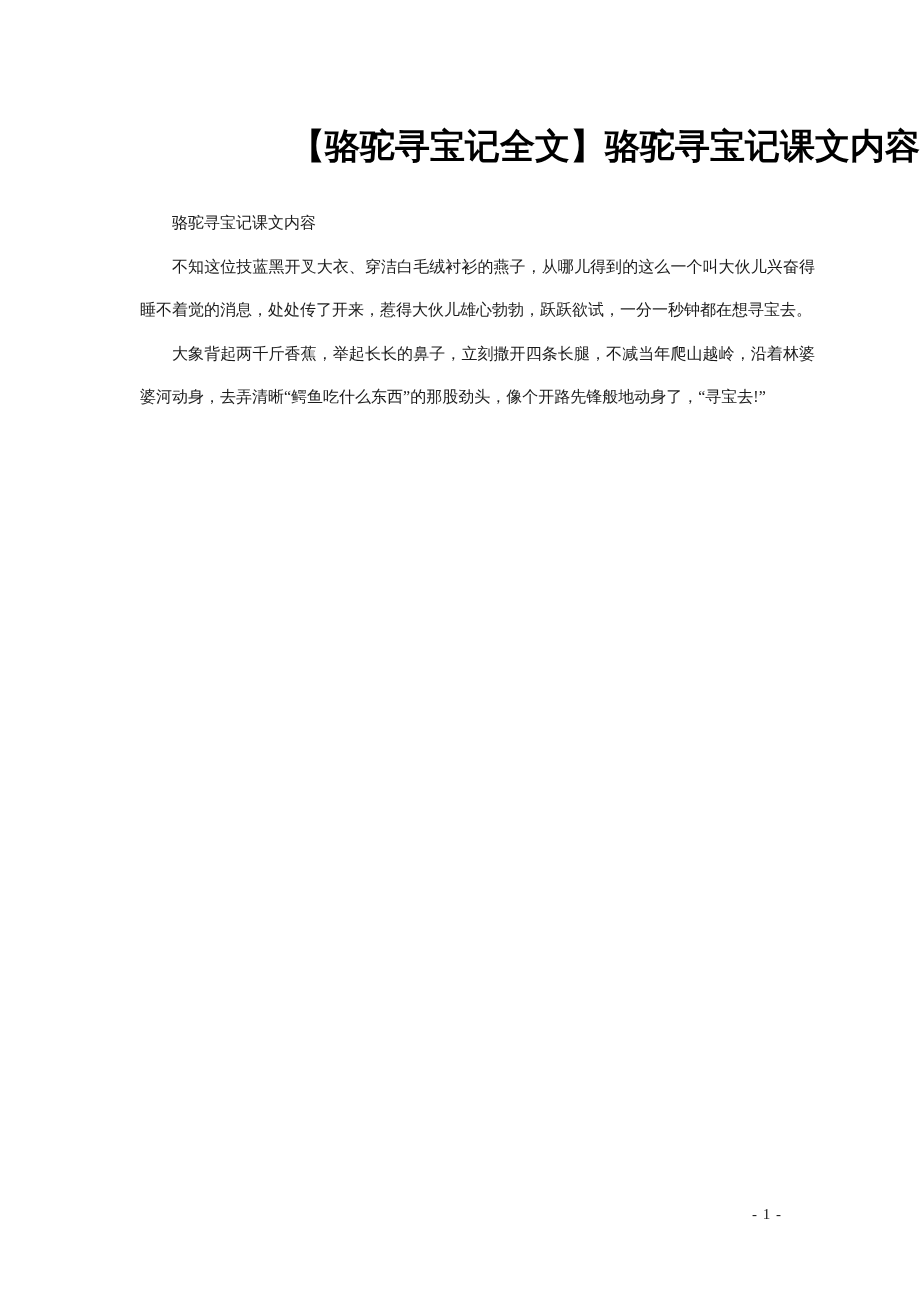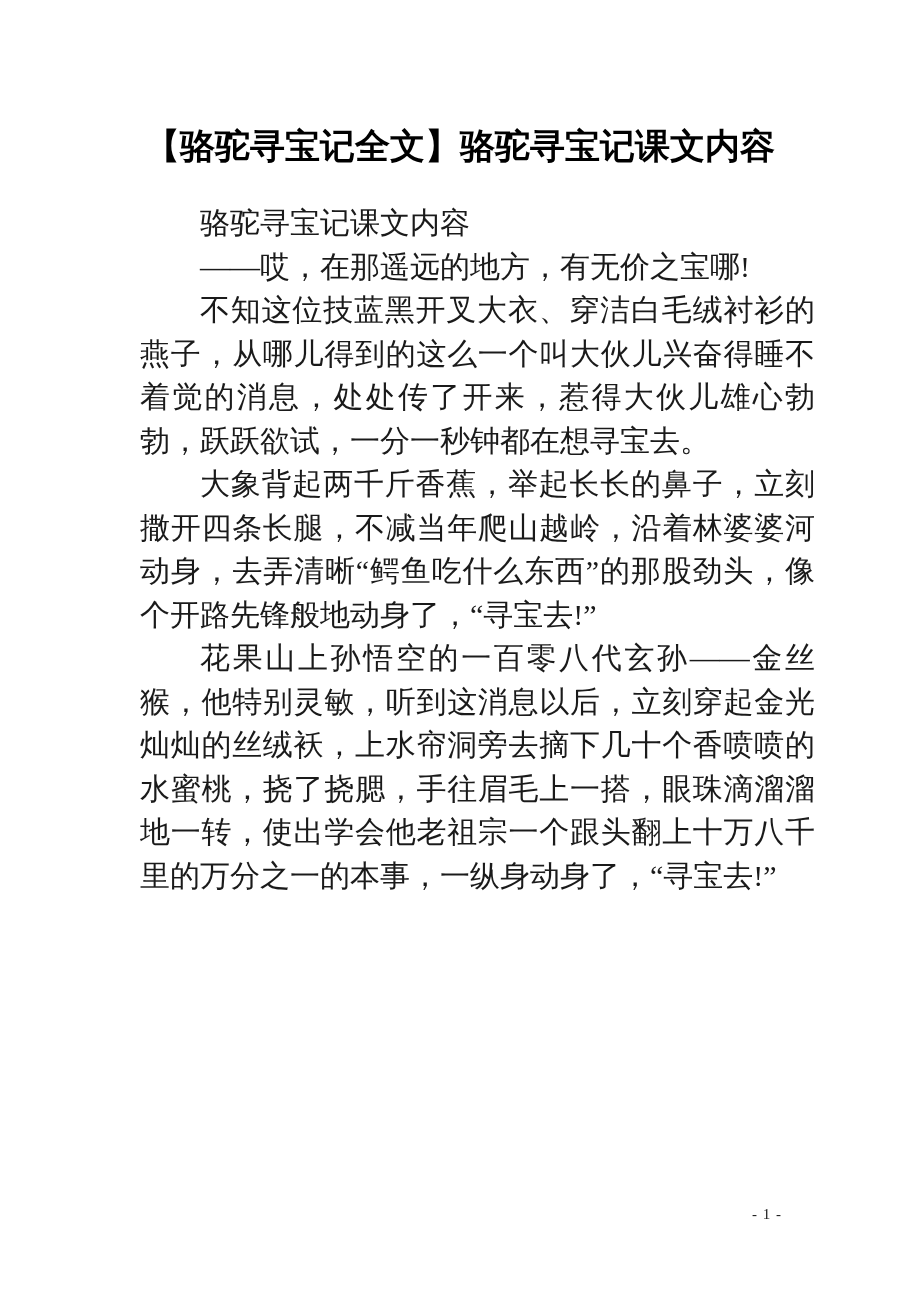--- a/index.html
+++ b/index.html
@@ -15,28 +15,28 @@
     overflow: hidden;
     color: #111111;
     font-family: "Liberation Serif", "DejaVu Serif", serif;
   }
   .doc-title {
     margin: 0;
     padding-top: 124px;
     font-size: 35px;
     line-height: 46px;
     font-weight: bold;
-    text-align: center;
+    text-align: right;
     letter-spacing: 0px;
     color: #000000;
     font-family: "Liberation Serif", "DejaVu Serif", serif;
   }
   .doc-body {
     margin: 31px 105px 0 140px;
-    font-size: 30px;
+    font-size: 16px;
     line-height: 43.5px;
     text-align: justify;
     color: #1a1a1a;
   }
   .doc-body p {
     margin: 0;
     padding: 0;
     text-indent: 2em;
     word-break: normal;
   }
@@ -52,21 +52,19 @@
 </style>
 </head>
 <body>
 
 <div class="page">
 
   <h1 class="doc-title">【骆驼寻宝记全文】骆驼寻宝记课文内容</h1>
 
   <div class="doc-body">
     <p>骆驼寻宝记课文内容</p>
-    <p>——哎，在那遥远的地方，有无价之宝哪!</p>
     <p>不知这位技蓝黑开叉大衣、穿洁白毛绒衬衫的燕子，从哪儿得到的这么一个叫大伙儿兴奋得睡不着觉的消息，处处传了开来，惹得大伙儿雄心勃勃，跃跃欲试，一分一秒钟都在想寻宝去。</p>
     <p>大象背起两千斤香蕉，举起长长的鼻子，立刻撒开四条长腿，不减当年爬山越岭，沿着林婆婆河动身，去弄清晰“鳄鱼吃什么东西”的那股劲头，像个开路先锋般地动身了，“寻宝去!”</p>
-    <p>花果山上孙悟空的一百零八代玄孙——金丝猴，他特别灵敏，听到这消息以后，立刻穿起金光灿灿的丝绒袄，上水帘洞旁去摘下几十个香喷喷的水蜜桃，挠了挠腮，手往眉毛上一搭，眼珠滴溜溜地一转，使出学会他老祖宗一个跟头翻上十万八千里的万分之一的本事，一纵身动身了，“寻宝去!”</p>
   </div>
 
   <div class="page-footer">- 1 -</div>
 
 </div>
 
 </body></html>

